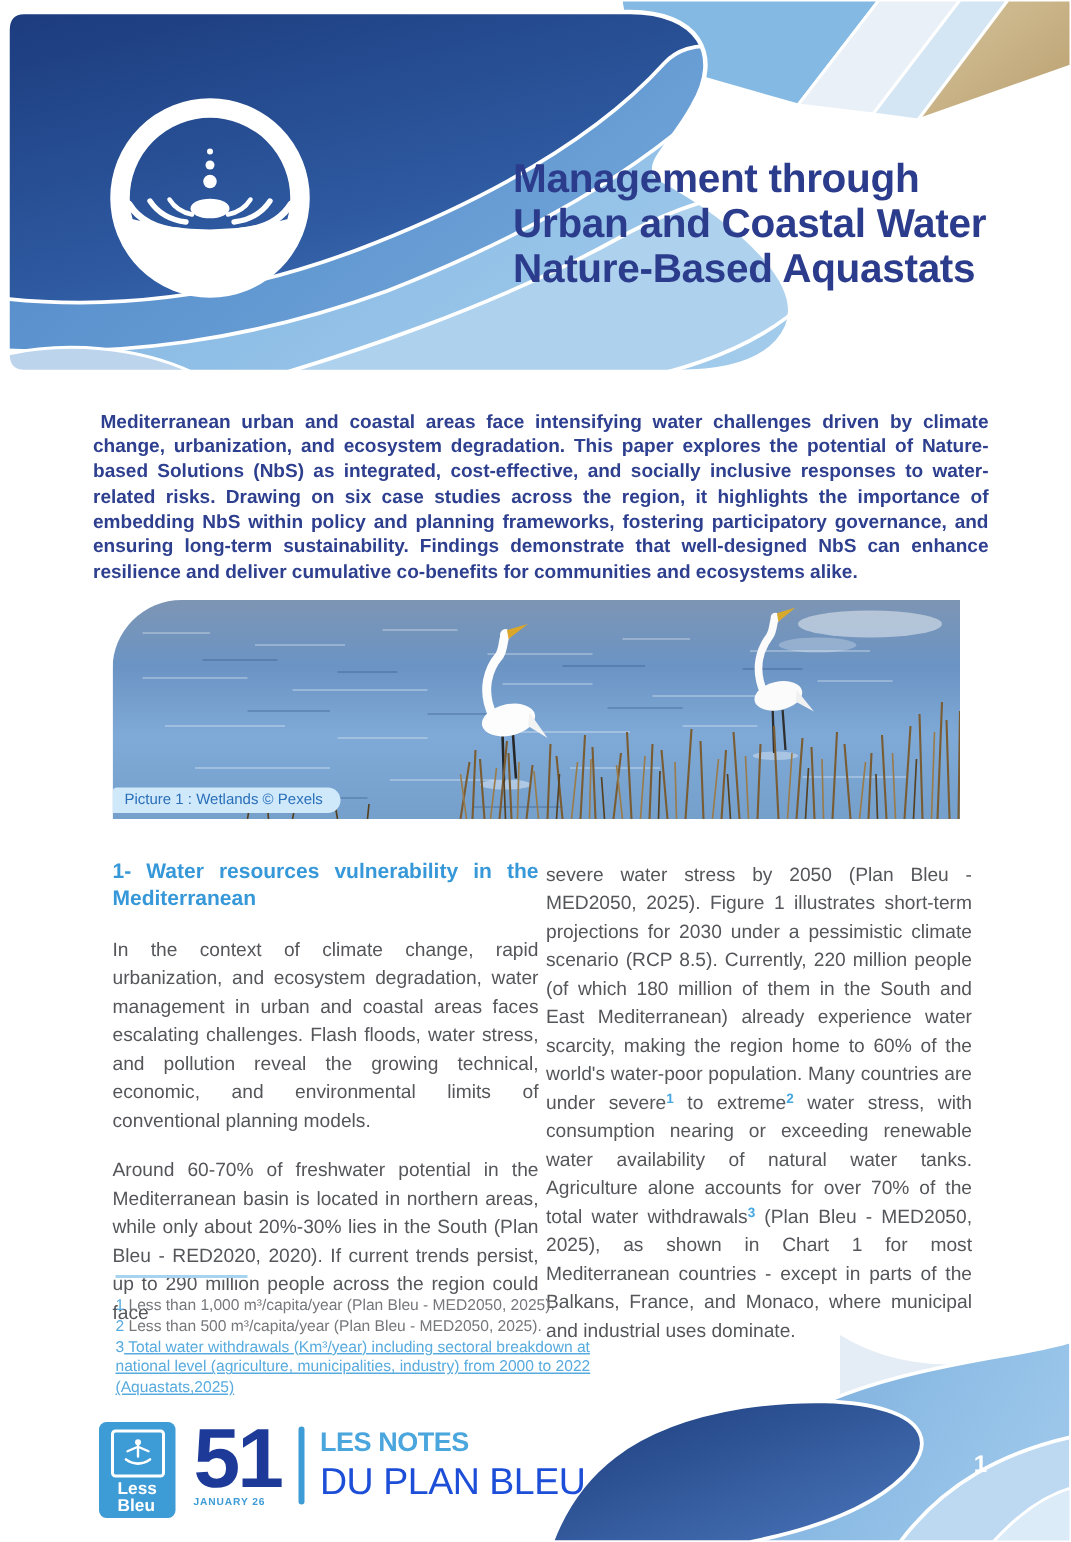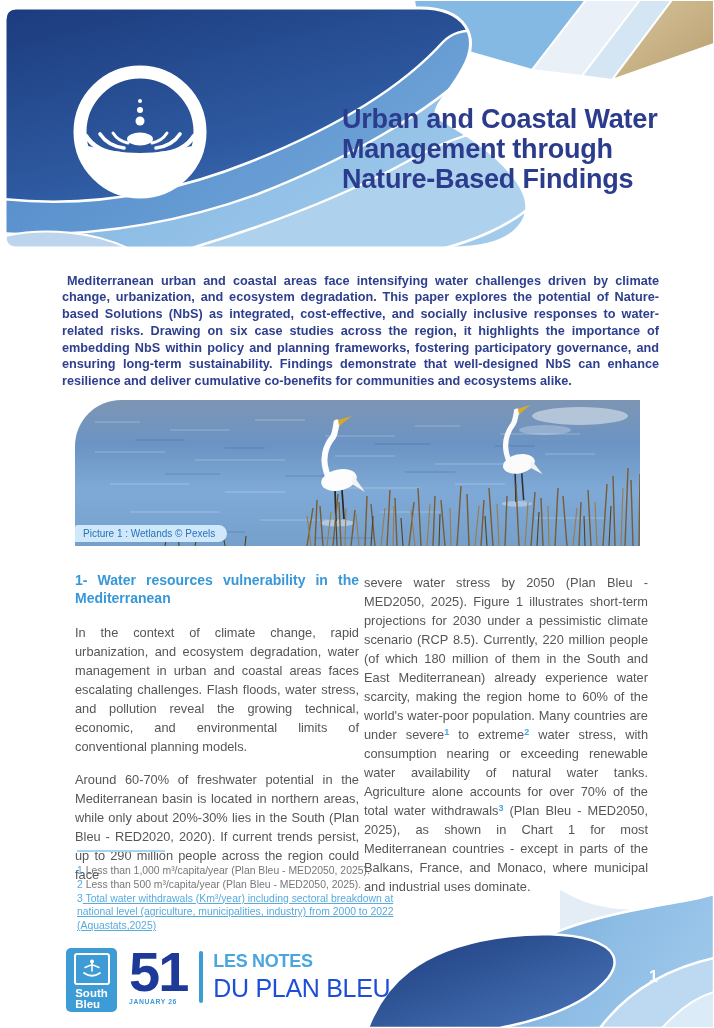--- a/index.html
+++ b/index.html
@@ -126,23 +126,23 @@
       <path d="M86,136 Q96,152 120,154" fill="none" stroke="#ffffff" stroke-width="4.5" stroke-linecap="round"></path>
       <path d="M100,134 Q108,146 124,148" fill="none" stroke="#ffffff" stroke-width="3.6" stroke-linecap="round"></path>
       <path d="M113,133 Q118,141 128,143" fill="none" stroke="#ffffff" stroke-width="3" stroke-linecap="round"></path>
       <path d="M194,136 Q184,152 160,154" fill="none" stroke="#ffffff" stroke-width="4.5" stroke-linecap="round"></path>
       <path d="M180,134 Q172,146 156,148" fill="none" stroke="#ffffff" stroke-width="3.6" stroke-linecap="round"></path>
       <path d="M167,133 Q162,141 152,143" fill="none" stroke="#ffffff" stroke-width="3" stroke-linecap="round"></path>
     </g>
   </svg>
 
   <div class="doc-title">
+    <div>Management through</div>
     <div>Urban and Coastal Water</div>
-    <div>Management through</div>
-    <div>Nature-Based Findings</div>
+    <div>Nature-Based Aquastats</div>
   </div>
 
   <p class="abstract">Mediterranean urban and coastal areas face intensifying water challenges driven by climate change, urbanization, and ecosystem degradation. This paper explores the potential of Nature-based Solutions (NbS) as integrated, cost-effective, and socially inclusive responses to water-related risks. Drawing on six case studies across the region, it highlights the importance of embedding NbS within policy and planning frameworks, fostering participatory governance, and ensuring long-term sustainability. Findings demonstrate that well-designed NbS can enhance resilience and deliver cumulative co-benefits for communities and ecosystems alike.</p>
 
   <div class="photo">
     <svg width="565" height="146" viewBox="0 0 565 146">
       <defs>
         <linearGradient id="water" x1="0" y1="0" x2="0" y2="1">
           <stop offset="0" stop-color="#7d95b4"></stop>
           <stop offset="0.3" stop-color="#6b94c4"></stop>
@@ -206,21 +206,21 @@
   <div class="footer">
     <div class="pb-logo">
       <div class="pb-logo-box">
         <svg width="24" height="22" viewBox="0 0 24 22">
           <circle cx="12" cy="3.5" r="2" fill="#ffffff"></circle>
           <path d="M12,5.5 L12,13 M5,9.5 L12,6.5 L19,9.5" stroke="#ffffff" stroke-width="1.6" fill="none" stroke-linecap="round"></path>
           <path d="M4,15 Q12,20.5 20,15" stroke="#ffffff" stroke-width="1.8" fill="none" stroke-linecap="round"></path>
         </svg>
       </div>
       <div class="pb-logo-text">
-        <div>South</div>
+        <div>Less</div>
         <div>Bleu</div>
       </div>
     </div>
     <div class="issue">
       <div class="issue-number">51</div>
       <div class="issue-date">JANUARY 26</div>
     </div>
     <div class="footer-sep"></div>
     <div class="series">
       <div class="series-l1">LES NOTES</div>

